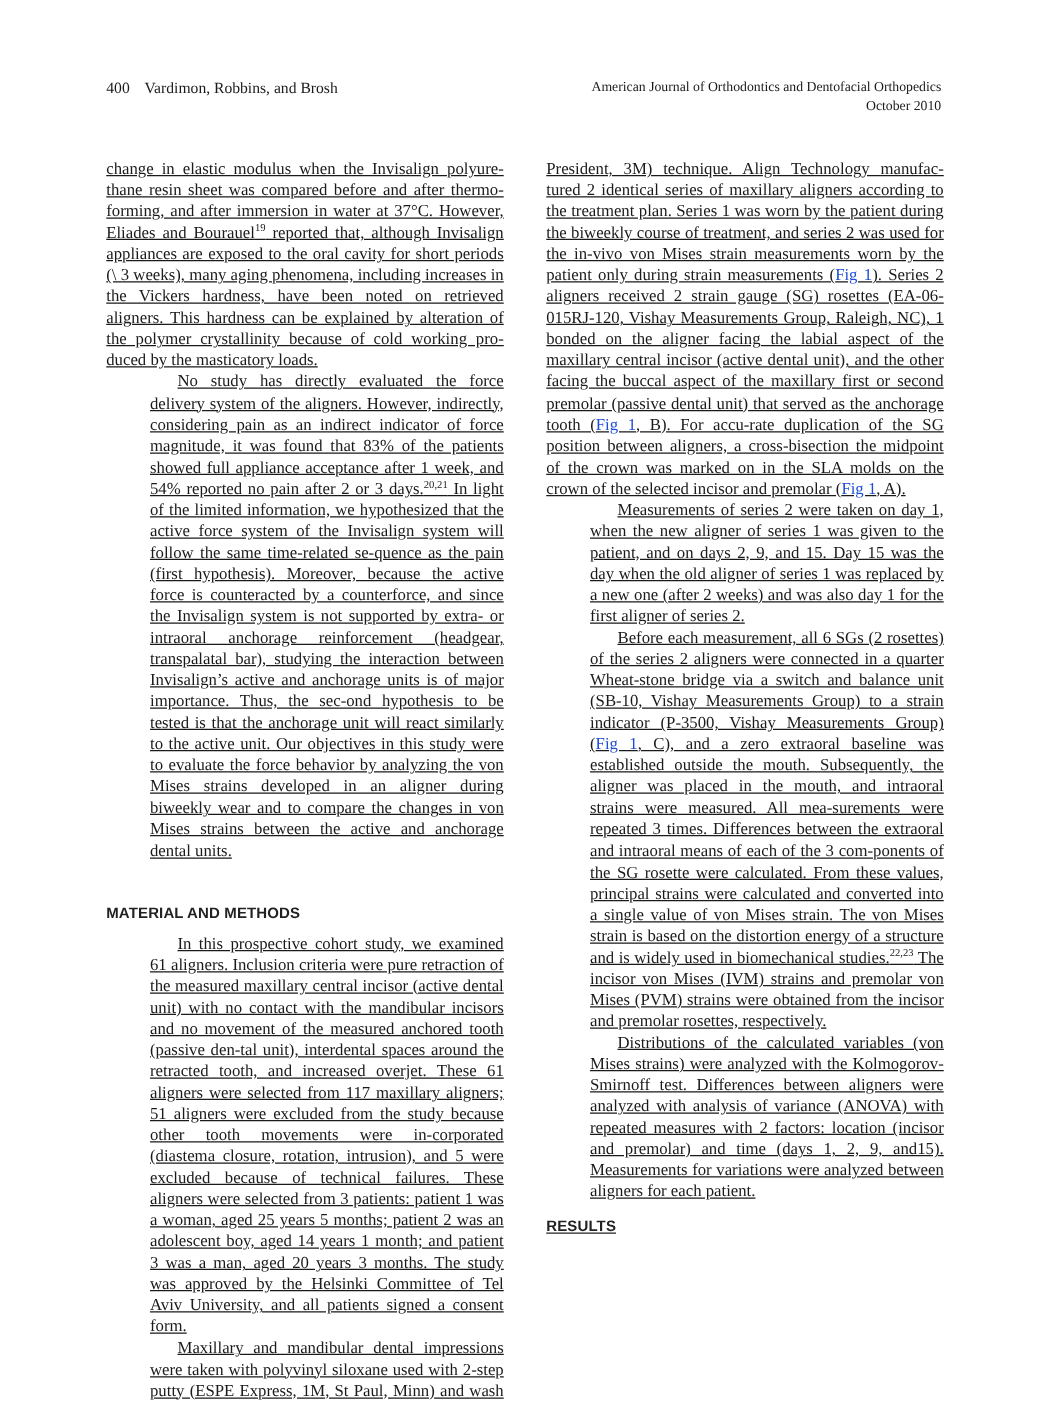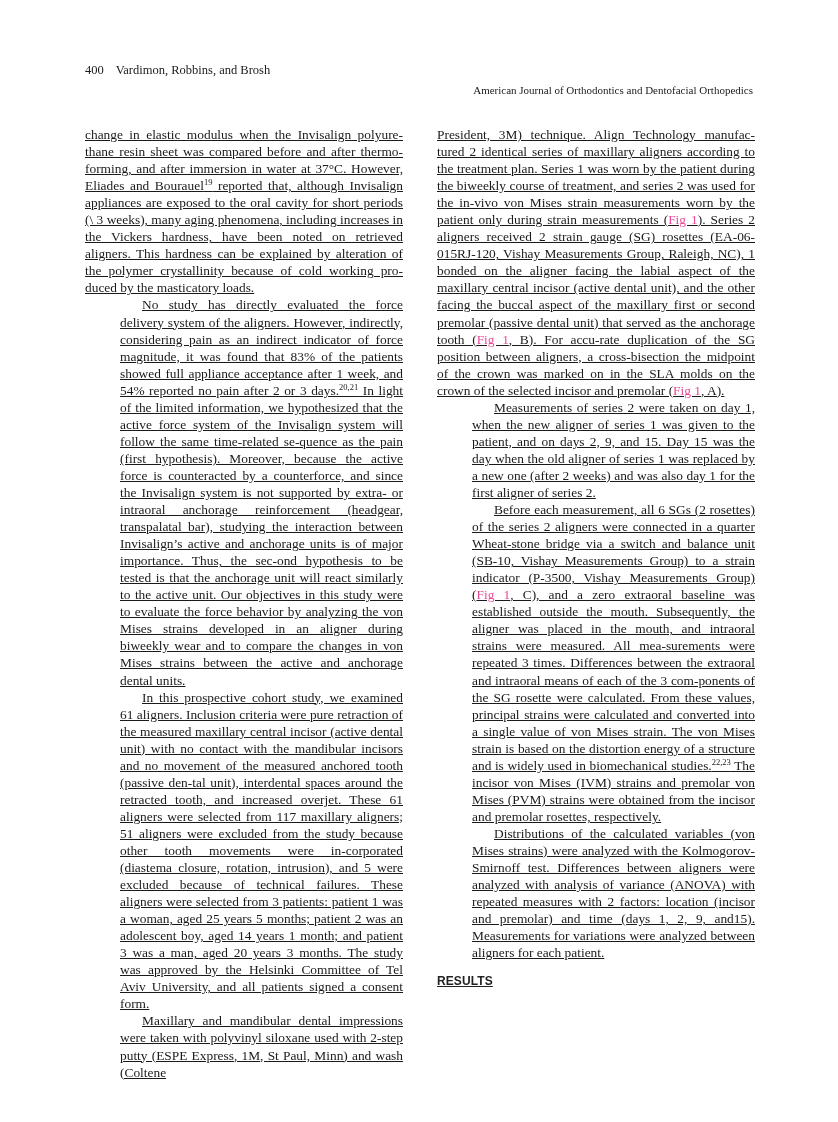--- a/index.html
+++ b/index.html
@@ -1,46 +1,48 @@
 <!DOCTYPE html>
 <html><head>
 <meta charset="utf-8">
 <style>
   html, body { margin:0; padding:0; background:#ffffff; }
   body { width:838px; height:1122px; position:relative; overflow:hidden;
          font-family:"Liberation Serif", "DejaVu Serif", serif; color:#1a1a1a; }
   .hdr-left { position:absolute; left:85px; top:63px; font-size:12.5px;text-align:right; }
   .hdr-left .pg { margin-right:9px; }
-  .hdr-right { position:absolute; right:85px; top:63px; font-size:11px; text-align:right; line-height:15px;margin-top:20px; }
+  .hdr-right { position:absolute; right:85px; top:63px; font-size:11px; text-align:right; line-height:15px; }
   .col { position:absolute; top:126px; width:318px; font-size:13.4px; line-height:17.05px; }
   .col-left { left:85px; }
   .col-right { left:437px; }
   .col p { margin:0; text-align:justify; hyphens:manual;text-decoration:underline; }
   .col p.indent { text-indent:22px;margin-left:35px; }
   .sec { font-family:"Liberation Sans", "DejaVu Sans", sans-serif; font-size:12px; letter-spacing:0.1px;
          margin:0; color:#222; }
   .sec-mm { margin-top:33px; margin-bottom:7px; }
   .sec-res { margin-top:12px; margin-bottom:7px;text-decoration:underline; }
   sup { font-size:8.5px; line-height:0; vertical-align:5px; }
-  .lnk { color:#ec4899; }
+  .lnk { color:#1d4ed8; }
 </style>
 </head>
 <body>
 
 <div class="hdr-left">
   <span class="pg">400</span>
   <span>Vardimon, Robbins, and Brosh</span>
 </div>
 <div class="hdr-right">
   <div>American Journal of Orthodontics and Dentofacial Orthopedics</div>
+  <div>October 2010</div>
 </div>
 
 <div class="col col-left">
   <p><span>change in elastic modulus when the Invisalign polyure-thane resin sheet was compared before and after thermo-forming, and after immersion in water at 37°C. However, Eliades and Bourauel</span><sup>19</sup><span> reported that, although Invisalign appliances are exposed to the oral cavity for short periods (\ 3 weeks), many aging phenomena, including increases in the Vickers hardness, have been noted on retrieved aligners. This hardness can be explained by alteration of the polymer crystallinity because of cold working pro-duced by the masticatory loads.</span></p>
   <p class="indent"><span>No study has directly evaluated the force delivery system of the aligners. However, indirectly, considering pain as an indirect indicator of force magnitude, it was found that 83% of the patients showed full appliance acceptance after 1 week, and 54% reported no pain after 2 or 3 days.</span><sup>20,21</sup><span> In light of the limited information, we hypothesized that the active force system of the Invisalign system will follow the same time-related se-quence as the pain (first hypothesis). Moreover, because the active force is counteracted by a counterforce, and since the Invisalign system is not supported by extra- or intraoral anchorage reinforcement (headgear, transpalatal bar), studying the interaction between Invisalign’s active and anchorage units is of major importance. Thus, the sec-ond hypothesis to be tested is that the anchorage unit will react similarly to the active unit. Our objectives in this study were to evaluate the force behavior by analyzing the von Mises strains developed in an aligner during biweekly wear and to compare the changes in von Mises strains between the active and anchorage dental units.</span></p>
+  <h2 class="sec sec-mm">MATERIAL AND METHODS</h2>
   <p class="indent">In this prospective cohort study, we examined 61 aligners. Inclusion criteria were pure retraction of the measured maxillary central incisor (active dental unit) with no contact with the mandibular incisors and no movement of the measured anchored tooth (passive den-tal unit), interdental spaces around the retracted tooth, and increased overjet. These 61 aligners were selected from 117 maxillary aligners; 51 aligners were excluded from the study because other tooth movements were in-corporated (diastema closure, rotation, intrusion), and 5 were excluded because of technical failures. These aligners were selected from 3 patients: patient 1 was a woman, aged 25 years 5 months; patient 2 was an adolescent boy, aged 14 years 1 month; and patient 3 was a man, aged 20 years 3 months. The study was approved by the Helsinki Committee of Tel Aviv University, and all patients signed a consent form.</p>
   <p class="indent">Maxillary and mandibular dental impressions were taken with polyvinyl siloxane used with 2-step putty (ESPE Express, 1M, St Paul, Minn) and wash (Coltene</p>
 </div>
 
 <div class="col col-right">
   <p><span>President, 3M) technique. Align Technology manufac-tured 2 identical series of maxillary aligners according to the treatment plan. Series 1 was worn by the patient during the biweekly course of treatment, and series 2 was used for the in-vivo von Mises strain measurements worn by the patient only during strain measurements (</span><span class="lnk">Fig 1</span><span>). Series 2 aligners received 2 strain gauge (SG) rosettes (EA-06-015RJ-120, Vishay Measurements Group, Raleigh, NC), 1 bonded on the aligner facing the labial aspect of the maxillary central incisor (active dental unit), and the other facing the buccal aspect of the maxillary first or second premolar (passive dental unit) that served as the anchorage tooth (</span><span class="lnk">Fig 1</span><span>, B). For accu-rate duplication of the SG position between aligners, a cross-bisection the midpoint of the crown was marked on in the SLA molds on the crown of the selected incisor and premolar (</span><span class="lnk">Fig 1</span><span>, A).</span></p>
   <p class="indent">Measurements of series 2 were taken on day 1, when the new aligner of series 1 was given to the patient, and on days 2, 9, and 15. Day 15 was the day when the old aligner of series 1 was replaced by a new one (after 2 weeks) and was also day 1 for the first aligner of series 2.</p>
   <p class="indent"><span>Before each measurement, all 6 SGs (2 rosettes) of the series 2 aligners were connected in a quarter Wheat-stone bridge via a switch and balance unit (SB-10, Vishay Measurements Group) to a strain indicator (P-3500, Vishay Measurements Group) (</span><span class="lnk">Fig 1</span><span>, C), and a zero extraoral baseline was established outside the mouth. Subsequently, the aligner was placed in the mouth, and intraoral strains were measured. All mea-surements were repeated 3 times. Differences between the extraoral and intraoral means of each of the 3 com-ponents of the SG rosette were calculated. From these values, principal strains were calculated and converted into a single value of von Mises strain. The von Mises strain is based on the distortion energy of a structure and is widely used in biomechanical studies.</span><sup>22,23</sup><span> The incisor von Mises (IVM) strains and premolar von Mises (PVM) strains were obtained from the incisor and premolar rosettes, respectively.</span></p>
   <p class="indent">Distributions of the calculated variables (von Mises strains) were analyzed with the Kolmogorov-Smirnoff test. Differences between aligners were analyzed with analysis of variance (ANOVA) with repeated measures with 2 factors: location (incisor and premolar) and time (days 1, 2, 9, and15). Measurements for variations were analyzed between aligners for each patient.</p>
   <h2 class="sec sec-res">RESULTS</h2>

